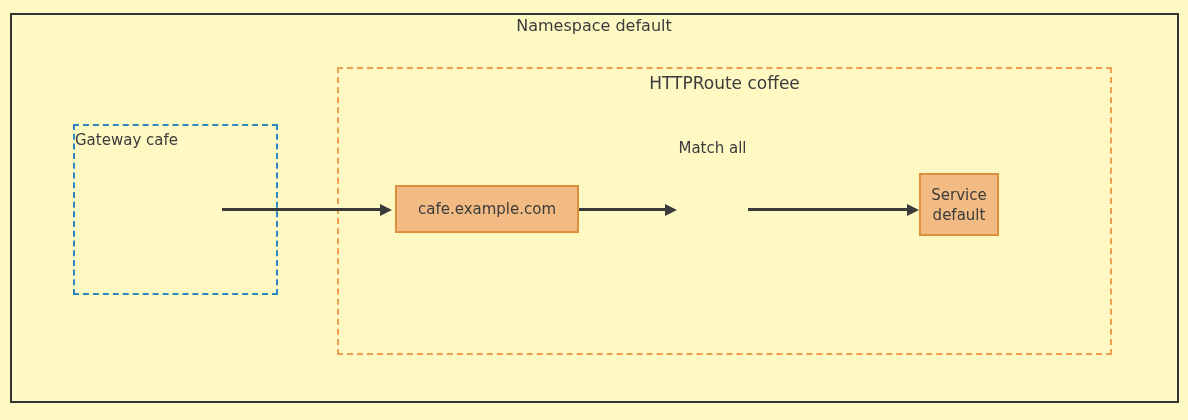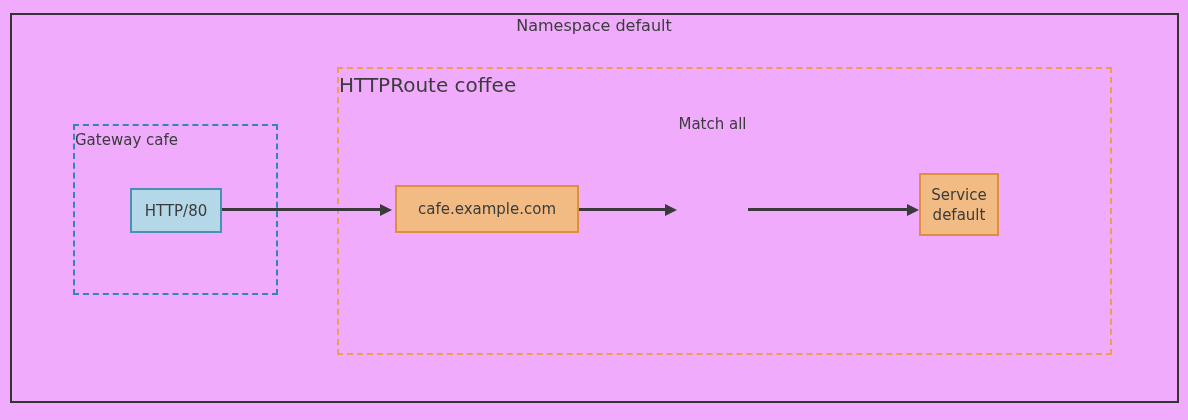--- a/index.html
+++ b/index.html
@@ -5,21 +5,21 @@
   * { box-sizing: border-box; margin: 0; padding: 0; }
   body {
     background: #ffffff;
     font-family: "DejaVu Sans", "Liberation Sans", sans-serif;
     color: var(--text, #3b3b3b);
   }
   .canvas {
     position: relative;
     width: 1188px;
     height: 420px;
-    background: #f0abfc;
+    background: #fef9c3;
     overflow: hidden;
   }
   .outer-box {
     position: absolute;
     left: 10px; top: 13px;
     width: 1169px; height: 390px;
     border: 2px solid var(--outer-border, #333333);
     background: transparent;
   }
   .namespace-title {
@@ -45,22 +45,22 @@
   .httproute-box {
     position: absolute;
     left: 337px; top: 67px;
     width: 775px; height: 288px;
     border: 2px dashed var(--httproute-dashed-border, #ec9f4e);
   }
   .httproute-label {
     position: absolute;
     left: 0; top: 4px;
     width: 100%;
-    text-align: left;
-    font-size: 20px;
+    text-align: center;
+    font-size: 17px;
   }
   .node {
     position: absolute;
     display: flex;
     flex-direction: column;
     align-items: center;
     justify-content: center;
     text-align: center;
     font-size: 15px;
     line-height: 20px;
@@ -78,20 +78,21 @@
     border: 2px solid var(--route-node-border, #dd8f3d);
   }
   .node-hostname { left: 395px; top: 185px; width: 184px; height: 48px; }
   .node-match    { left: 677px; top: 172px; width: 71px;  height: 75px; }
   .node-service  { left: 919px; top: 173px; width: 80px;  height: 63px; }
   .annotation {
     position: absolute;
     text-align: center;
     font-size: 15px;
     line-height: 19px;
+    margin-top: 24px;
   }
   .ann-match { left: 637px; top: 115px; width: 151px; }
   .ann-group { left: 854px; top: 115px; width: 211px; }
   .arrow-line {
     position: absolute;
     top: 208px;
     height: 3px;
     background: var(--arrow, #3a3a3a);
     z-index: 2;
   }
@@ -120,23 +121,20 @@
   <div class="namespace-title">Namespace default</div>
 
   <div class="gateway-box">
     <div class="gateway-label">Gateway cafe</div>
   </div>
 
   <div class="httproute-box">
     <div class="httproute-label">HTTPRoute coffee</div>
   </div>
 
-  <div class="node node-listener">
-    <span>HTTP/80</span>
-  </div>
 
   <div class="node node-orange node-hostname">
     <span>cafe.example.com</span>
   </div>
 
   <div class="annotation ann-match">
     <div>Match all</div>
   </div>
 
 

